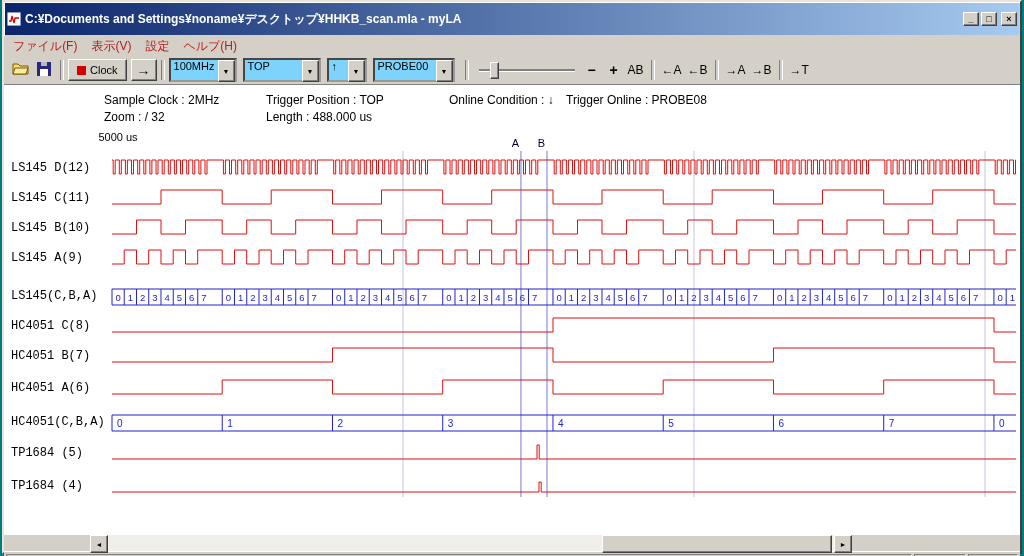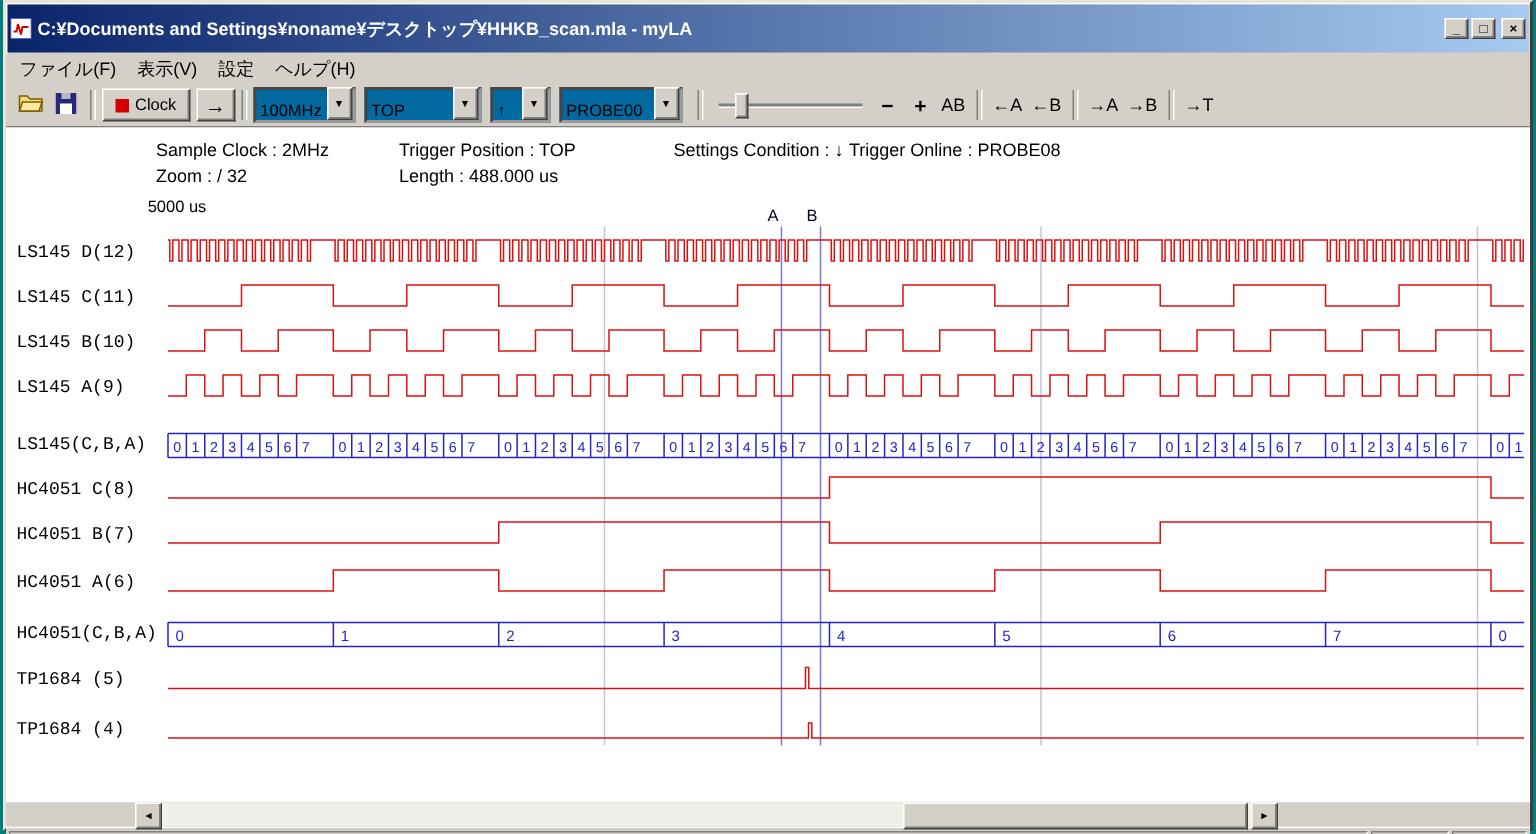--- a/index.html
+++ b/index.html
@@ -10,33 +10,33 @@
   
   .titlebar{height:32px;margin:1px;background:linear-gradient(90deg,#0a246a,#a6caf0);
             display:flex;align-items:center;padding:0 2px;color:#fff;}
   .title-text{flex:1;white-space:nowrap;overflow:hidden;font-size:12px;font-weight:bold;margin-left:4px;}
   .app-icon{width:14px;height:14px;display:inline-block;}
   .win-btn{width:16px;height:14px;background:#d4d0c8;border:1px solid;border-color:#fff #404040 #404040 #fff;
            box-shadow:inset -1px -1px 0 #808080;font-size:9px;line-height:11px;text-align:center;
            color:#000;font-weight:bold;padding:0;margin-left:2px;font-family:"Liberation Sans",sans-serif;}
   
   .menubar{height:20px;display:flex;align-items:center;padding:0 2px;background:#d4d0c8;}
-  .menu-item{padding:2px 7px;color:#000000;}
+  .menu-item{padding:2px 7px;color:#b91c1c;}
   
   .toolbar{height:28px;display:flex;align-items:center;background:#d4d0c8;
            border-bottom:1px solid #808080;box-shadow:0 1px 0 #fff;padding:0 4px;}
   .tb-iconbtn{width:24px;height:22px;display:flex;align-items:center;justify-content:center;
               background:#d4d0c8;border:1px solid #d4d0c8;}
   .tb-sep{width:2px;height:20px;margin:0 4px;border-left:1px solid #808080;border-right:1px solid #fff;}
   .tb-raised{background:#d4d0c8;border:1px solid;border-color:#fff #404040 #404040 #fff;
              box-shadow:inset -1px -1px 0 #808080;display:flex;align-items:center;justify-content:center;}
   .stop-btn{height:22px;padding:0 8px;font-size:11px;color:#000;gap:4px;}
   .stop-square{width:9px;height:9px;background:#d40000;display:inline-block;}
   .run-btn{width:26px;height:22px;font-size:14px;font-weight:bold;margin-left:4px;}
-  .combo{height:20px;background:#0369a1;border:2px inset #9a9a9a;display:flex;align-items:flex-end;margin-right:6px;}
+  .combo{height:20px;background:#7dd3fc;border:2px inset #9a9a9a;display:flex;align-items:flex-start;margin-right:6px;}
   .combo-text{flex:1;padding:0 3px;font-size:11px;white-space:nowrap;overflow:hidden;color:#000;}
   .combo-arrow{width:15px;height:100%;background:#d4d0c8;border:1px solid;border-color:#fff #404040 #404040 #fff;
                box-shadow:inset -1px -1px 0 #808080;font-size:7px;display:flex;align-items:center;justify-content:center;color:#000;}
   .tslider{position:relative;width:96px;height:20px;margin:0 6px;}
   .tslider .track{position:absolute;left:0;right:0;top:9px;height:2px;background:#808080;box-shadow:0 1px 0 #fff;}
   .tslider .thumb{position:absolute;left:11px;top:2px;width:7px;height:15px;background:#d4d0c8;
                   border:1px solid;border-color:#fff #404040 #404040 #fff;box-shadow:inset -1px -1px 0 #808080;}
   .tb-textbtn{height:22px;min-width:22px;padding:0 3px;background:transparent;border:none;
               font-size:12px;color:#000;display:flex;align-items:center;justify-content:center;}
   .tb-textbtn.big{font-size:14px;font-weight:bold;}
@@ -140,21 +140,21 @@
     <button class="tb-textbtn">→A</button>
     <button class="tb-textbtn">→B</button>
     <span class="tb-sep"></span>
     <button class="tb-textbtn">→T</button>
   </div>
 
   <div class="client">
     <div class="info-line">
       <span style="left:100px;top:8px">Sample Clock : 2MHz</span>
       <span style="left:262px;top:8px">Trigger Position : TOP</span>
-      <span style="left:445px;top:8px">Settings Condition : ↓</span>
+      <span style="left:445px;top:8px">Online Condition : ↓</span>
       <span style="left:562px;top:8px">Trigger Online : PROBE08</span>
       <span style="left:100px;top:25px">Zoom : /  32</span>
       <span style="left:262px;top:25px">Length : 488.000 us</span>
     </div>
     <div id="wave-panel">
       <svg id="wave-svg" width="1016" height="382">
           <line x1="398.99760000000003" y1="22" x2="398.99760000000003" y2="368" stroke="#c4c4de" stroke-width="1"></line>
           <line x1="689.9952000000001" y1="22" x2="689.9952000000001" y2="368" stroke="#c4c4de" stroke-width="1"></line>
           <line x1="980.9928" y1="22" x2="980.9928" y2="368" stroke="#c4c4de" stroke-width="1"></line>
           <line x1="516.9696" y1="22" x2="516.9696" y2="368" stroke="#7878d0" stroke-width="1"></line>

